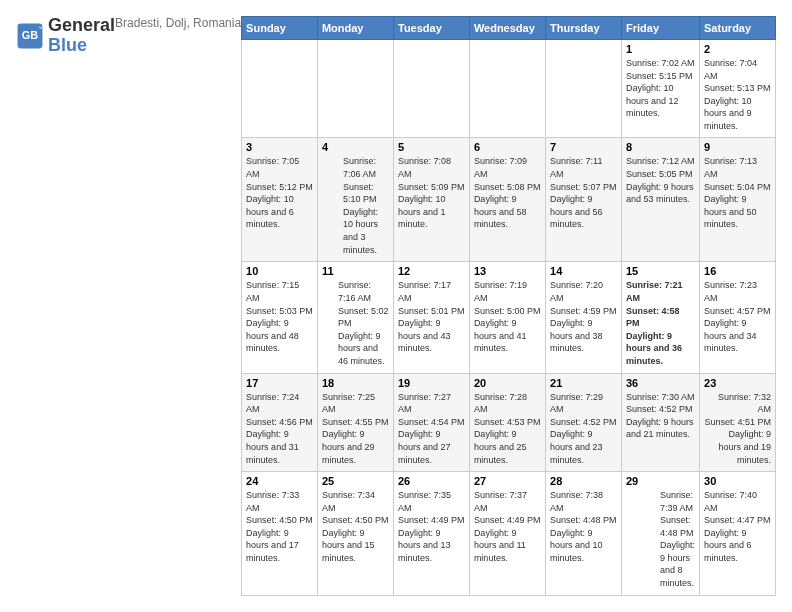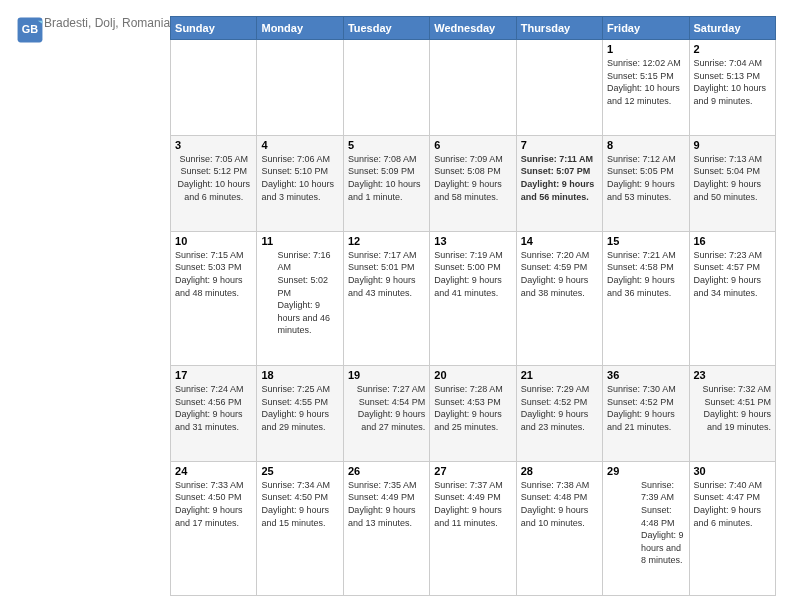--- a/index.html
+++ b/index.html
@@ -93,20 +93,24 @@
 <body>
 
 <div class="page">
   <div class="header">
     <div class="logo">
       <svg class="logo-icon" viewBox="0 0 36 36">
         <rect x="2" y="2" width="32" height="32" rx="4" fill="#4a7fc1"></rect>
         <text x="18" y="22" text-anchor="middle" font-size="14" font-weight="bold" fill="white" font-family="Arial">GB</text>
         <polygon points="28,6 34,10 34,6" fill="#87ceeb"></polygon>
       </svg>
+      <div class="logo-text">
+        <div>General</div>
+        <div style="color:#4a7fc1">Blue</div>
+      </div>
     </div>
     <div class="title-section">
       <div class="location">Bradesti, Dolj, Romania</div>
     </div>
   </div>
 
   <table class="calendar">
     <thead>
       <tr id="weekday-header">
           <th>Sunday</th>
@@ -120,59 +124,59 @@
     </thead>
     <tbody id="calendar-body">
         <tr>
           <td class="empty-cell"></td>
           <td class="empty-cell"></td>
           <td class="empty-cell"></td>
           <td class="empty-cell"></td>
           <td class="empty-cell"></td>
           <td>
             <div class="day-num">1</div>
-            <div class="day-info" style="white-space: pre-line;">Sunrise: 12:02 AM
+            <div class="day-info" style="white-space: pre-line;">Sunrise: 7:02 AM
 Sunset: 5:15 PM
 Daylight: 10 hours and 12 minutes.</div>
           </td>
           <td>
             <div class="day-num">2</div>
             <div class="day-info" style="white-space: pre-line;">Sunrise: 7:04 AM
 Sunset: 5:13 PM
 Daylight: 10 hours and 9 minutes.</div>
           </td>
         </tr>
         <tr>
           <td>
             <div class="day-num">3</div>
-            <div class="day-info" style="white-space: pre-line; text-align: center;">Sunrise: 7:05 AM
+            <div class="day-info" style="white-space: pre-line;">Sunrise: 7:05 AM
 Sunset: 5:12 PM
 Daylight: 10 hours and 6 minutes.</div>
           </td>
           <td>
             <div class="day-num">4</div>
-            <div class="day-info" style="white-space: pre-line;">Sunrise: 7:06 AM
+            <div class="day-info" style="white-space: pre-line; margin-left: 21px;">Sunrise: 7:06 AM
 Sunset: 5:10 PM
 Daylight: 10 hours and 3 minutes.</div>
           </td>
           <td>
             <div class="day-num">5</div>
             <div class="day-info" style="white-space: pre-line;">Sunrise: 7:08 AM
 Sunset: 5:09 PM
 Daylight: 10 hours and 1 minute.</div>
           </td>
           <td>
             <div class="day-num">6</div>
             <div class="day-info" style="white-space: pre-line;">Sunrise: 7:09 AM
 Sunset: 5:08 PM
 Daylight: 9 hours and 58 minutes.</div>
           </td>
           <td>
             <div class="day-num">7</div>
-            <div class="day-info" style="white-space: pre-line; font-weight: bold;">Sunrise: 7:11 AM
+            <div class="day-info" style="white-space: pre-line;">Sunrise: 7:11 AM
 Sunset: 5:07 PM
 Daylight: 9 hours and 56 minutes.</div>
           </td>
           <td>
             <div class="day-num">8</div>
             <div class="day-info" style="white-space: pre-line;">Sunrise: 7:12 AM
 Sunset: 5:05 PM
 Daylight: 9 hours and 53 minutes.</div>
           </td>
           <td>
@@ -208,21 +212,21 @@
 Daylight: 9 hours and 41 minutes.</div>
           </td>
           <td>
             <div class="day-num">14</div>
             <div class="day-info" style="white-space: pre-line;">Sunrise: 7:20 AM
 Sunset: 4:59 PM
 Daylight: 9 hours and 38 minutes.</div>
           </td>
           <td>
             <div class="day-num">15</div>
-            <div class="day-info" style="white-space: pre-line;">Sunrise: 7:21 AM
+            <div class="day-info" style="white-space: pre-line; font-weight: bold;">Sunrise: 7:21 AM
 Sunset: 4:58 PM
 Daylight: 9 hours and 36 minutes.</div>
           </td>
           <td>
             <div class="day-num">16</div>
             <div class="day-info" style="white-space: pre-line;">Sunrise: 7:23 AM
 Sunset: 4:57 PM
 Daylight: 9 hours and 34 minutes.</div>
           </td>
         </tr>
@@ -234,21 +238,21 @@
 Daylight: 9 hours and 31 minutes.</div>
           </td>
           <td>
             <div class="day-num">18</div>
             <div class="day-info" style="white-space: pre-line;">Sunrise: 7:25 AM
 Sunset: 4:55 PM
 Daylight: 9 hours and 29 minutes.</div>
           </td>
           <td>
             <div class="day-num">19</div>
-            <div class="day-info" style="white-space: pre-line; text-align: right;">Sunrise: 7:27 AM
+            <div class="day-info" style="white-space: pre-line;">Sunrise: 7:27 AM
 Sunset: 4:54 PM
 Daylight: 9 hours and 27 minutes.</div>
           </td>
           <td>
             <div class="day-num">20</div>
             <div class="day-info" style="white-space: pre-line;">Sunrise: 7:28 AM
 Sunset: 4:53 PM
 Daylight: 9 hours and 25 minutes.</div>
           </td>
           <td>

